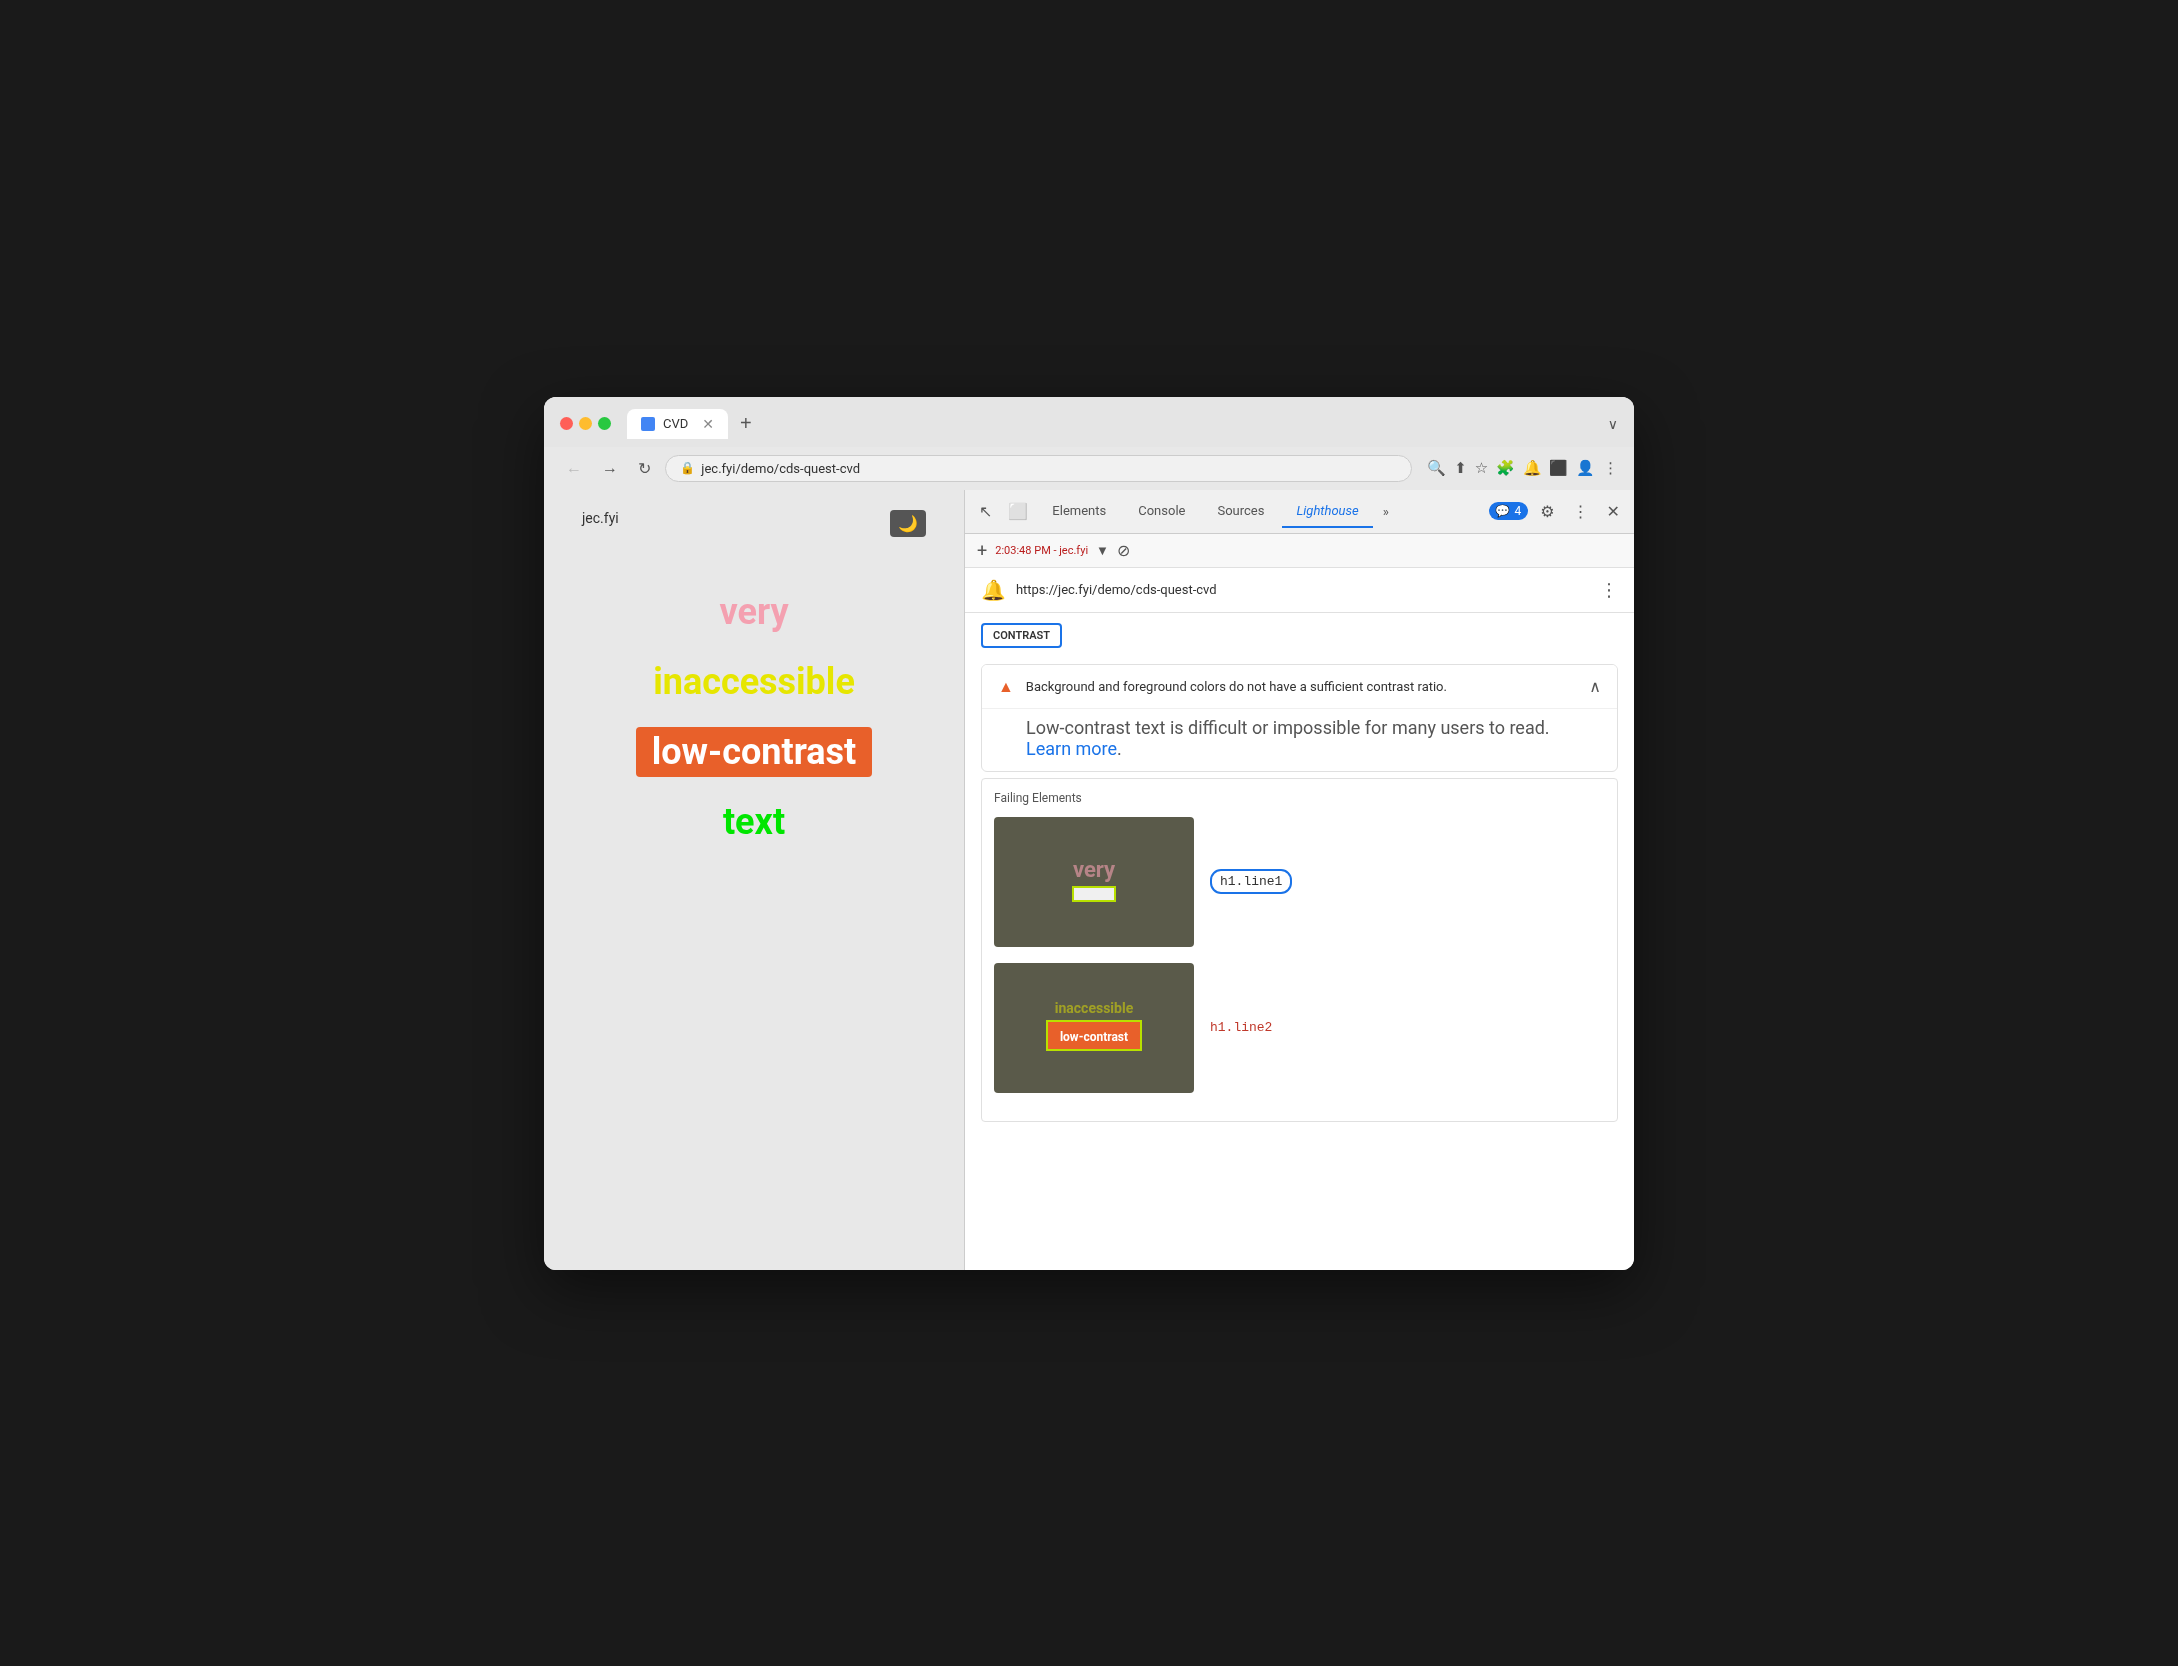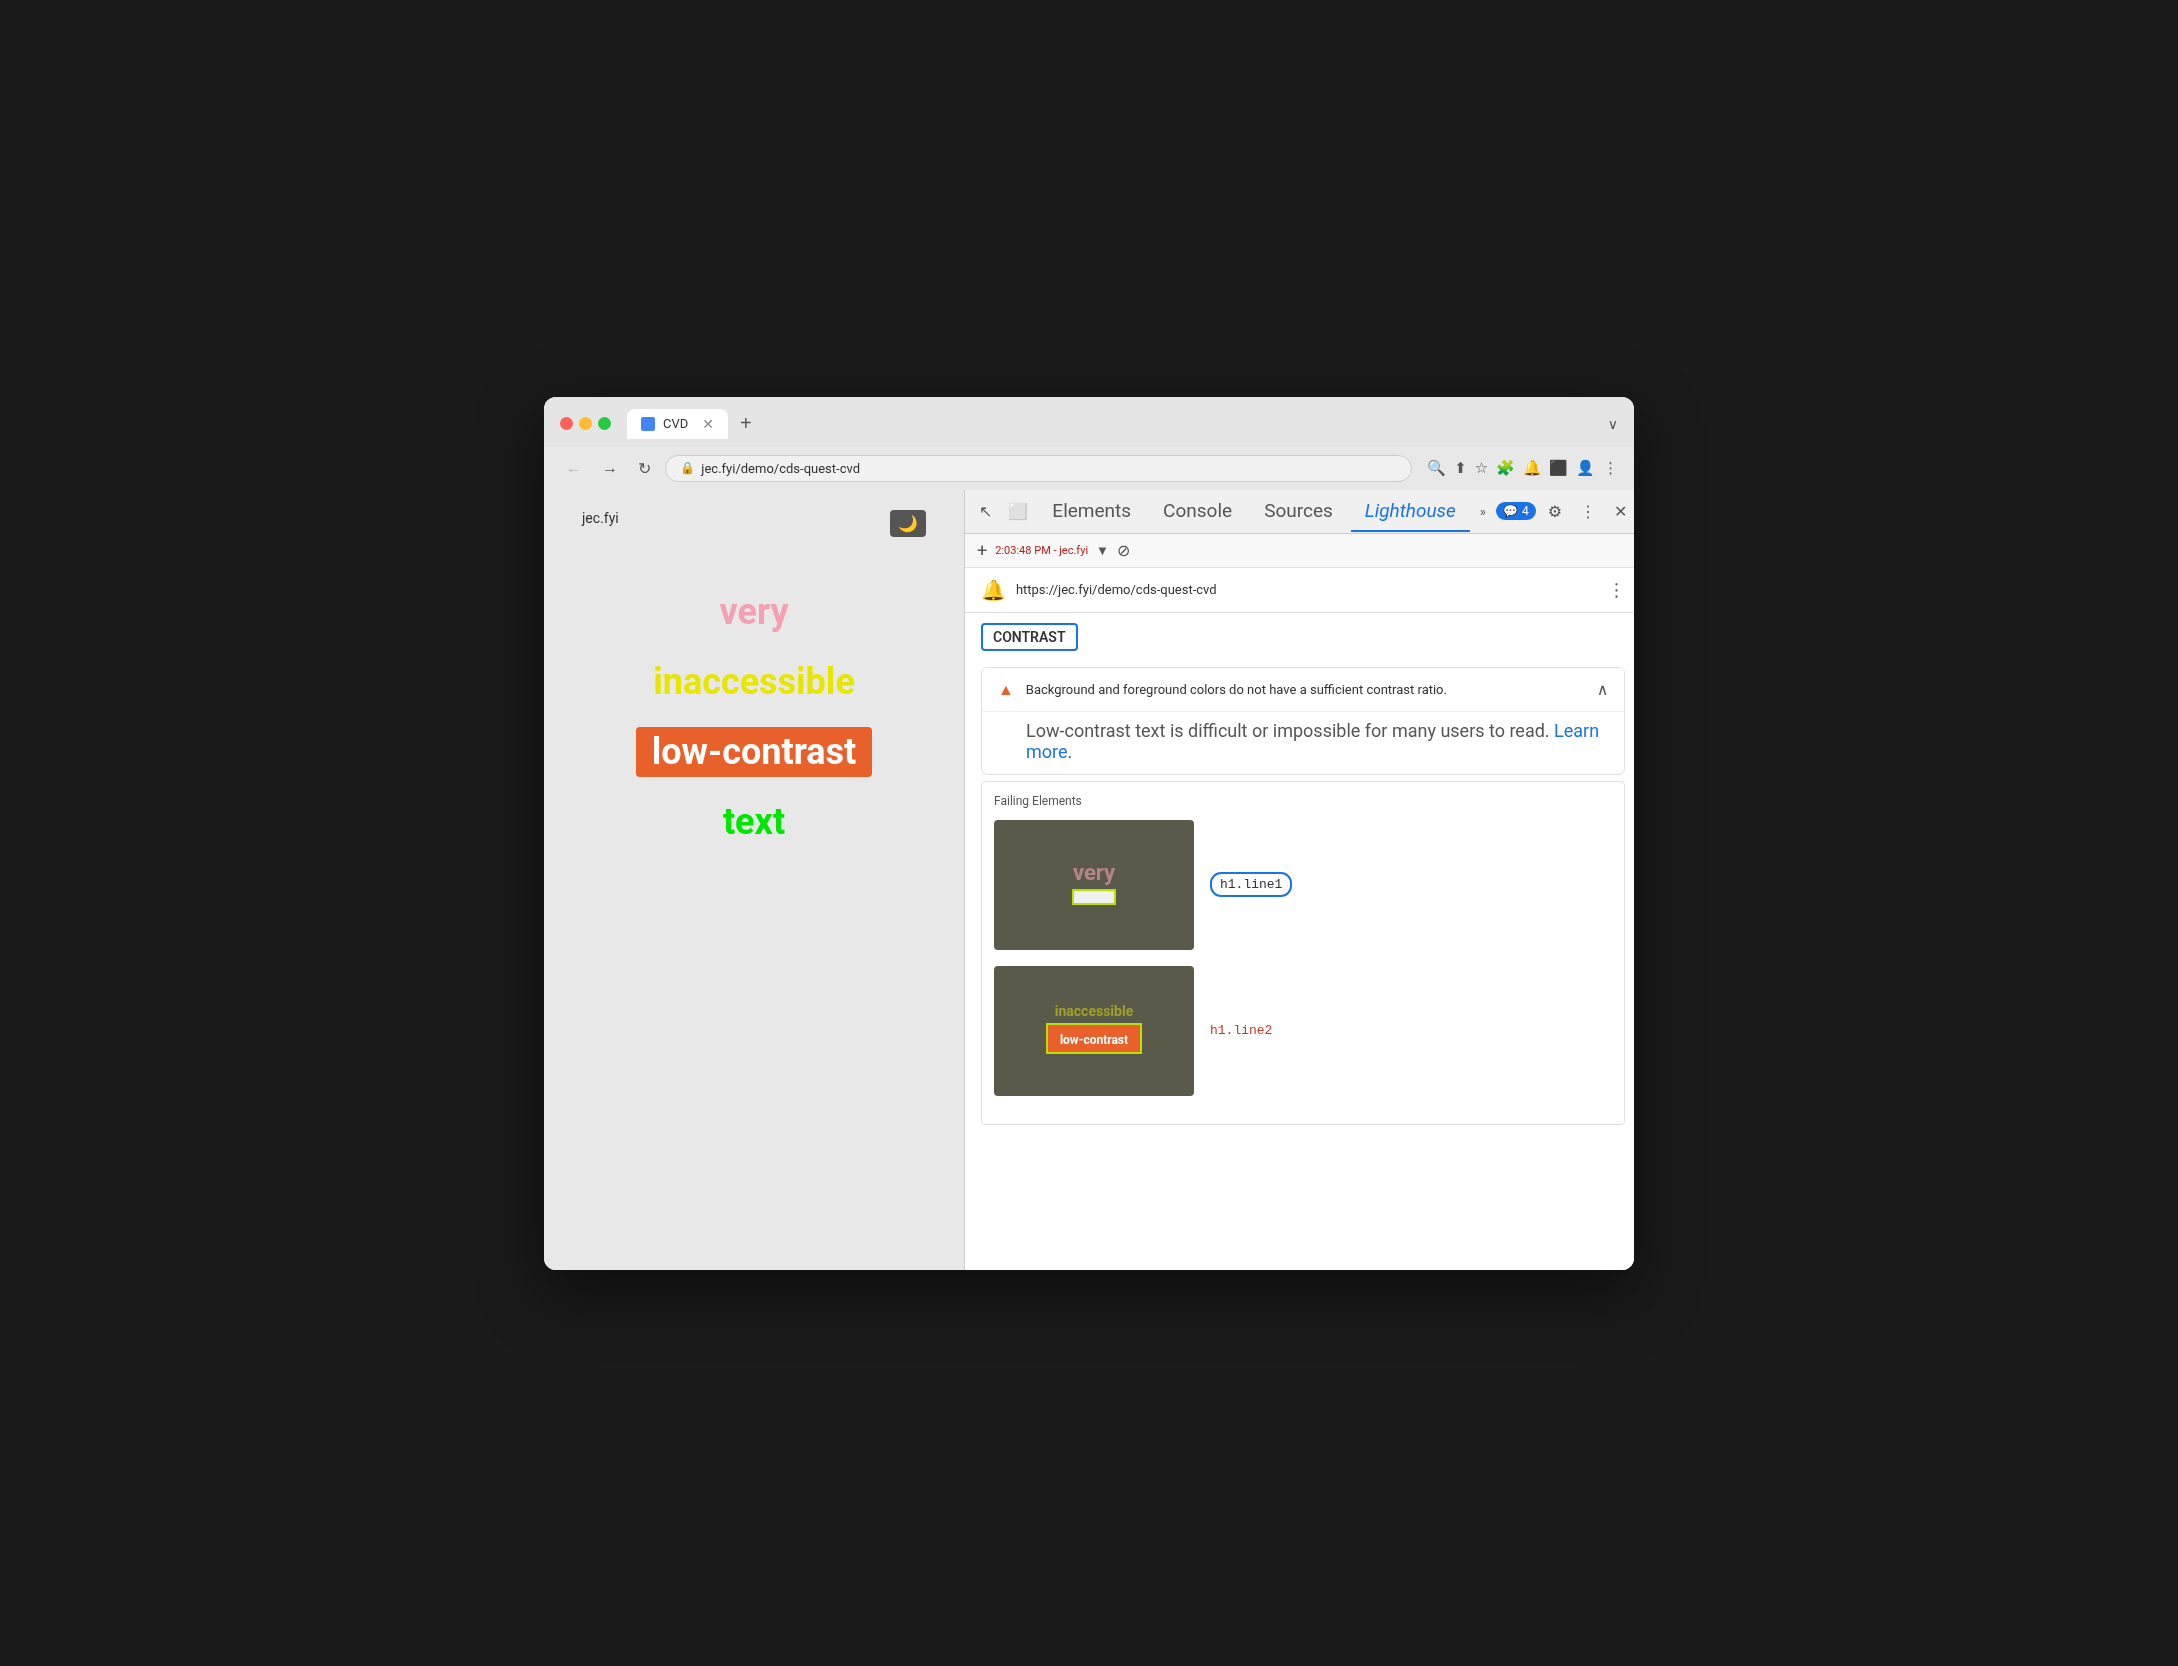--- a/index.html
+++ b/index.html
@@ -171,21 +171,21 @@
       align-items: center;
       padding: 0 8px;
       height: 44px;
       gap: 4px;
     }
     .dt-icon-btn {
       background: none; border: none; color: #555; font-size: 16px; cursor: pointer; padding: 4px 6px;
     }
     .dt-tab {
       padding: 8px 14px;
-      font-size: 19px;
+      font-size: 13px;
       color: #555;
       cursor: pointer;
       border-bottom: 2px solid transparent;
       white-space: nowrap;
     }
     .dt-tab.active {
       color: #1a73e8;
       border-bottom: 2px solid #1a73e8;
       font-style: italic;
     }
@@ -224,21 +224,21 @@
     }
     .report-icon { font-size: 20px; }
     .report-url { font-size: 13px; color: #333; flex: 1; }
     .report-dots { font-size: 18px; color: #555; cursor: pointer; }
     
     .contrast-badge {
       display: inline-block;
       border: 2px solid #1a73e8;
       border-radius: 4px;
       padding: 4px 10px;
-      font-size: 14px;
+      font-size: 11px;
       font-weight: 600;
       color: #333;
       margin: 10px 16px;
       width: fit-content;
     }
     
     .audit-item {
       border: 1px solid #e0e0e0;
       border-radius: 6px;
       margin: 6px 16px;

